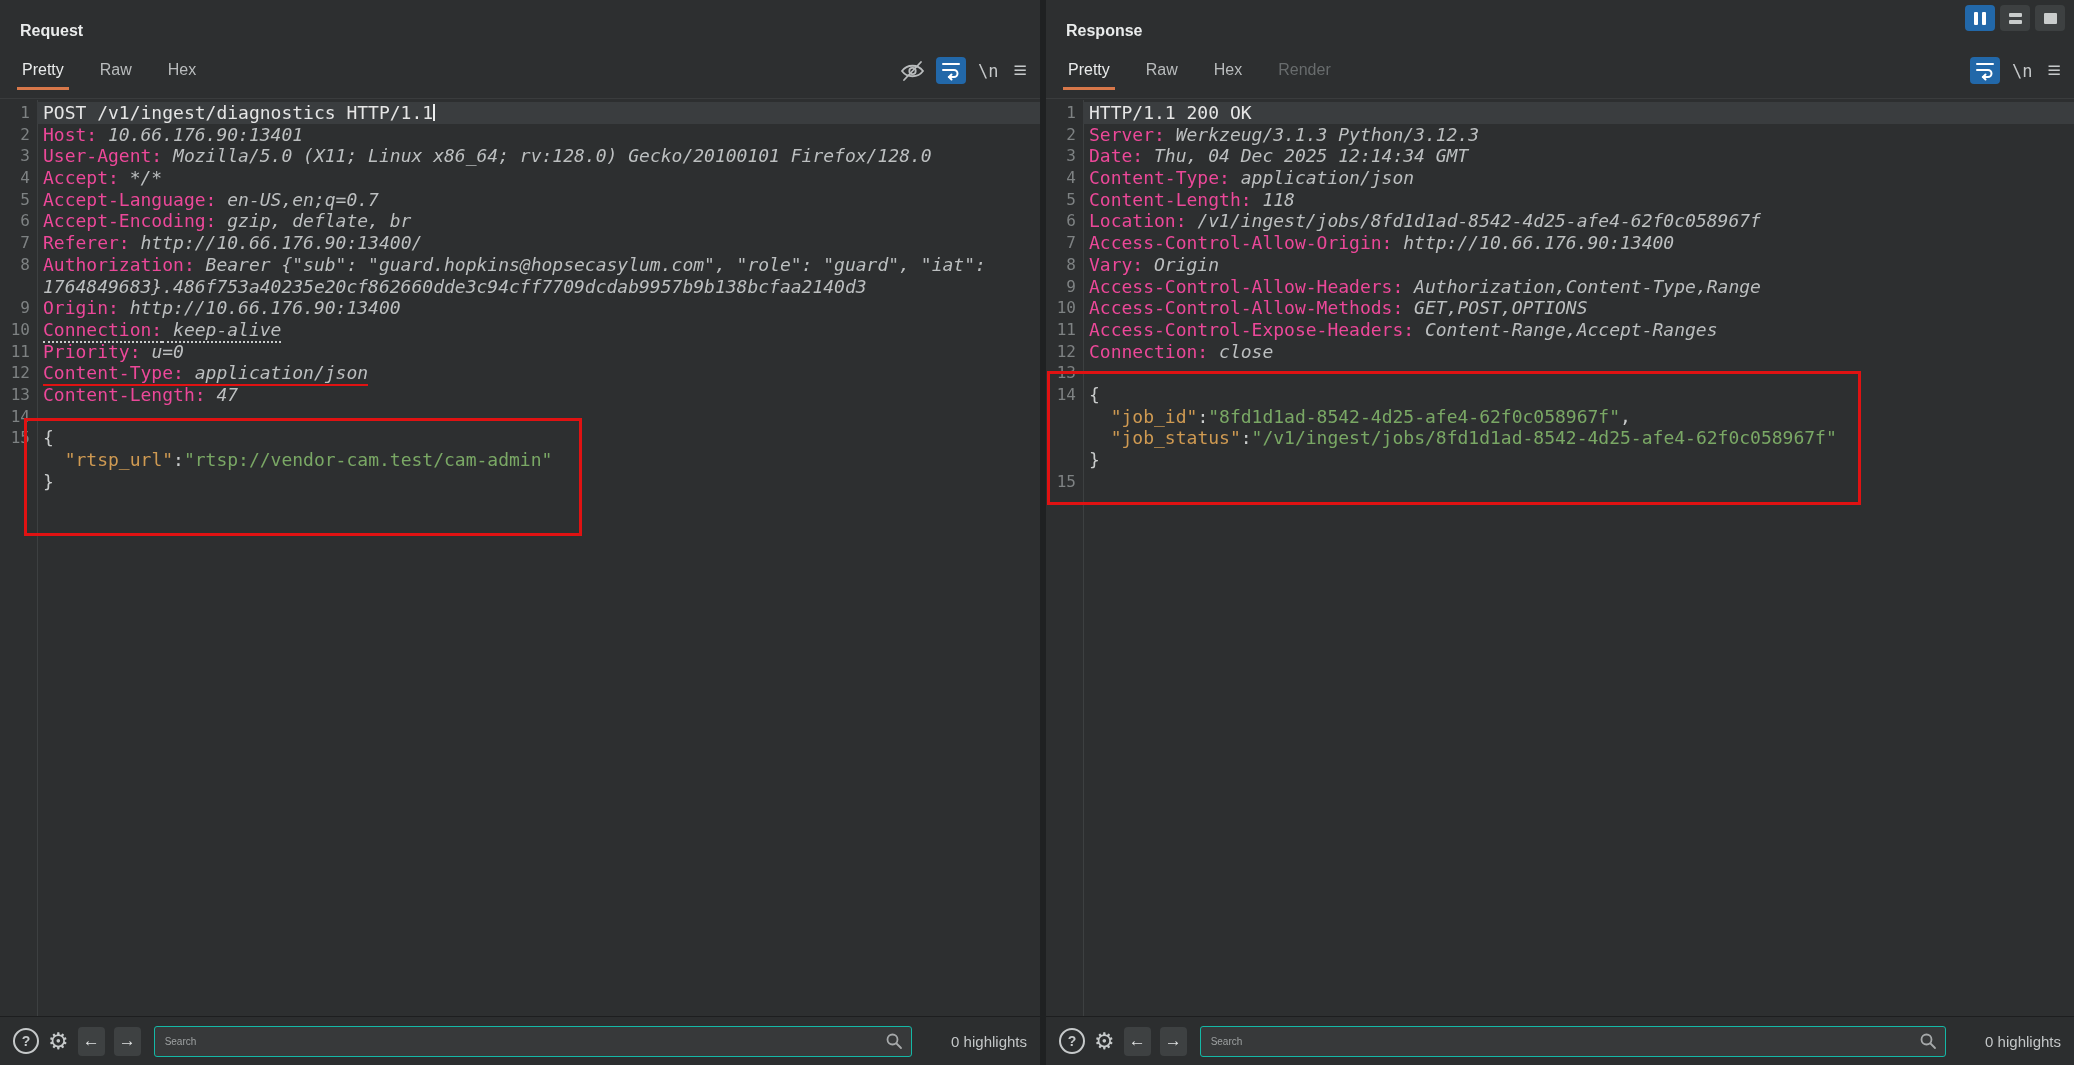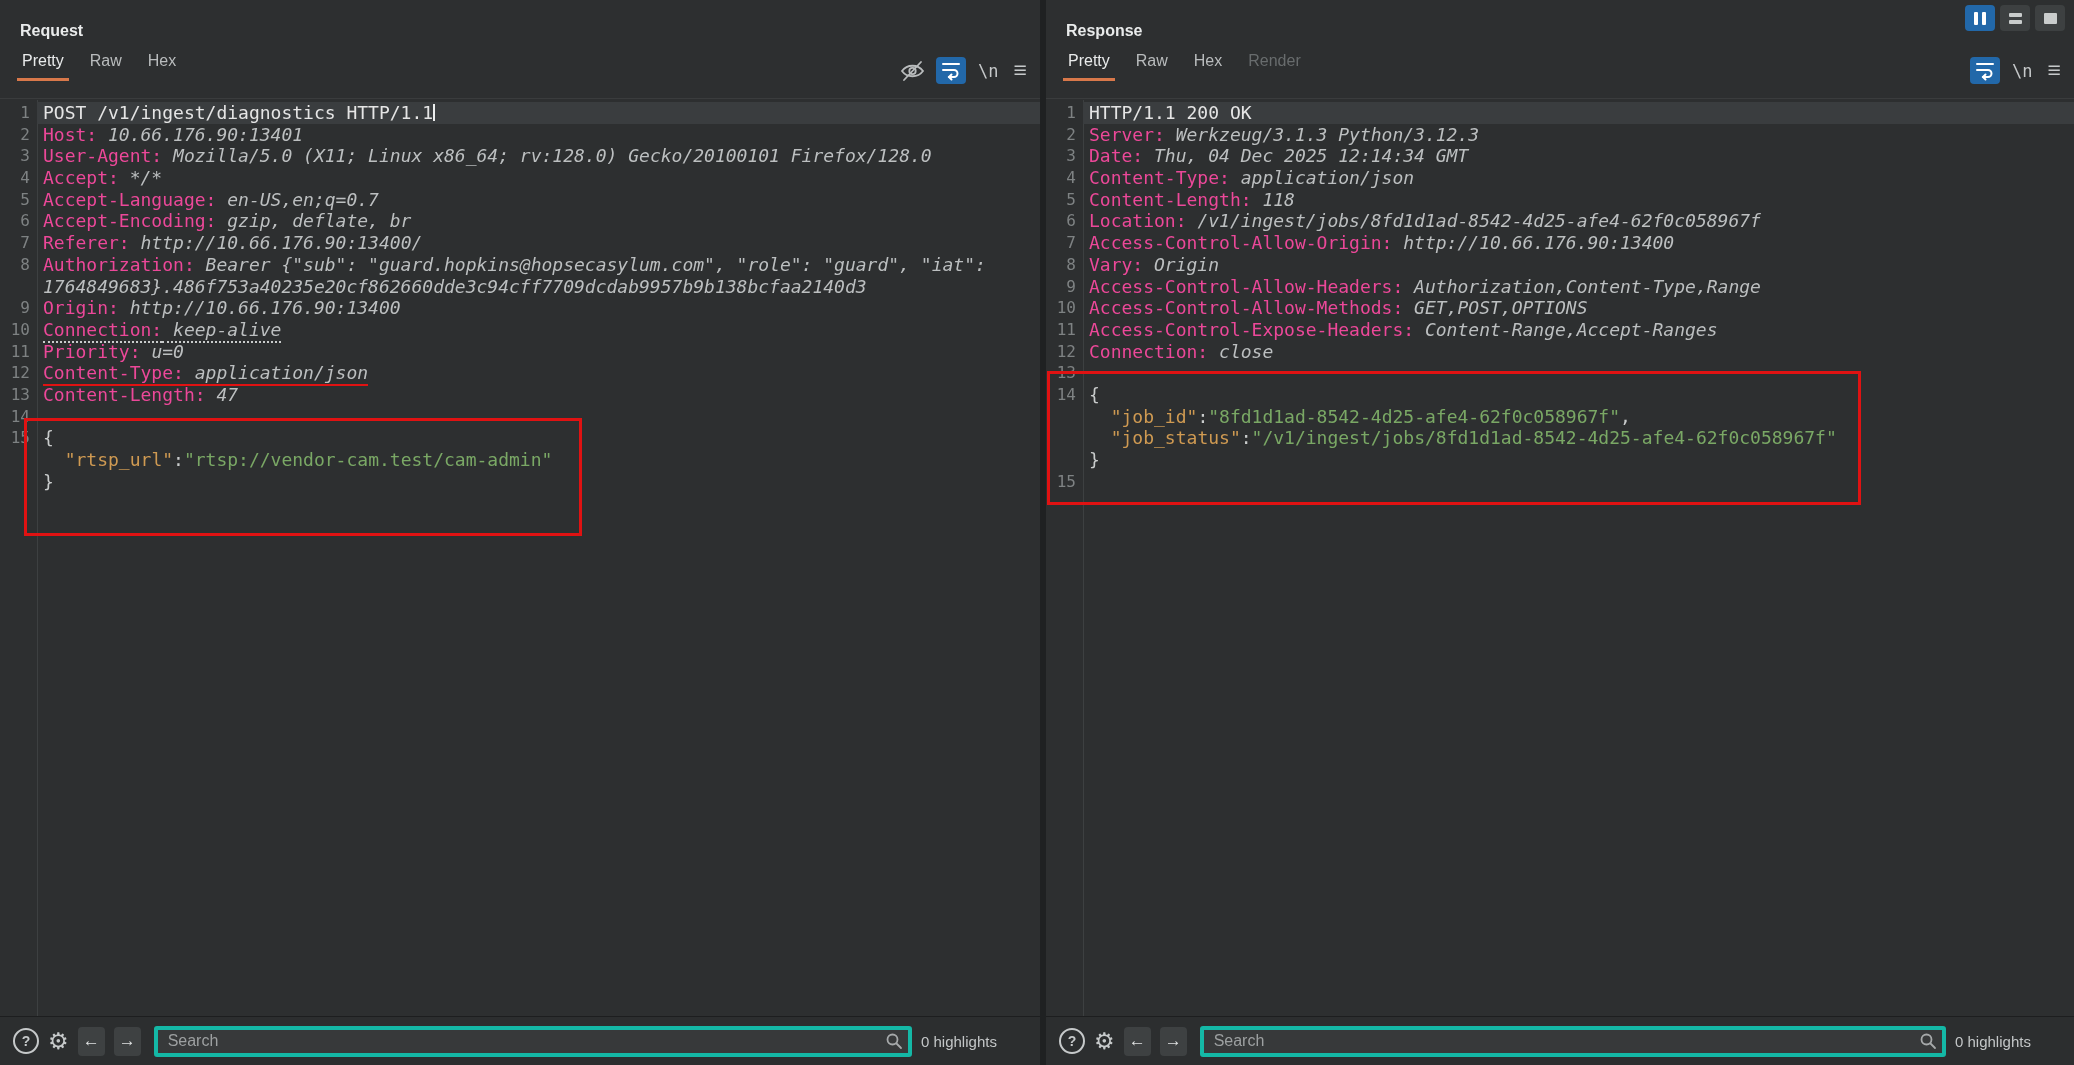--- a/index.html
+++ b/index.html
@@ -18,21 +18,21 @@
   .ic-rows i{display:block;width:13px;height:4px;background:#c9cccc;border-radius:1px;}
   .ic-sq{display:block;width:13px;height:11px;background:#c9cccc;border-radius:1px;}
   
   .panel{position:absolute;top:0;height:1065px;background:#2d2f30;}
   #panel-req{left:0;width:1040px;}
   #panel-res{left:1046px;width:1028px;}
   .splitter{position:absolute;top:0;bottom:0;left:1040px;width:6px;background:#1f2122;}
   .p-title{position:absolute;top:22px;left:20px;font-size:16px;font-weight:bold;color:#e9ebeb;}
   
   .tabs{position:absolute;top:52px;left:0;right:0;height:47px;border-bottom:1px solid #3a3c3d;box-sizing:border-box;display:flex;padding-left:20px;}
-  .tab-list{display:flex;gap:22px;align-items:flex-start;}
+  .tab-list{display:flex;gap:32px;align-items:center;}
   .tab{position:relative;font-size:16px;color:#b9bcbd;padding:0 2px 11px;cursor:pointer;}
   .tab.sel{color:#e9ebeb;}
   .tab.sel::after{content:"";position:absolute;left:-3px;right:-3px;bottom:0;height:3px;background:#d8784a;}
   .tab.dis{color:#686c6d;cursor:default;}
   .toolbar{position:absolute;right:10px;top:57px;display:flex;align-items:center;gap:9px;}
   .tbtn{width:30px;height:27px;display:flex;align-items:center;justify-content:center;border-radius:4px;color:#c6c9ca;cursor:pointer;}
   .tbtn.blue{background:#2268a9;}
   .nl{font-family:"DejaVu Sans Mono",monospace;font-size:17px;color:#c6c9ca;cursor:pointer;padding:0 3px;}
   .menu{font-size:23px;color:#c6c9ca;cursor:pointer;line-height:1;padding:0 3px;}
   
@@ -52,24 +52,24 @@
   .seg.ur{border-bottom:2px solid #e01212;padding-bottom:1px;}
   .seg.ud{border-bottom:2px dotted #c9cccc;padding-bottom:1px;}
   .caret{display:inline-block;width:2px;height:17px;background:#eceeee;vertical-align:-2px;}
   .annotation-box{position:absolute;border:3px solid #e01212;pointer-events:none;}
   
   .bottombar{position:absolute;left:0;right:0;bottom:0;height:49px;background:#2c2e2f;border-top:1px solid #1d1e1f;display:flex;align-items:center;padding:0 13px;gap:9px;box-sizing:border-box;}
   .qcircle{flex:none;width:22px;height:22px;border:2px solid #c6c9ca;border-radius:50%;display:flex;align-items:center;justify-content:center;font-size:14px;font-weight:bold;color:#c6c9ca;cursor:pointer;}
   .gear{flex:none;font-size:23px;color:#c6c9ca;line-height:1;cursor:pointer;}
   .navbtn{flex:none;width:27px;height:29px;background:#3e4142;border-radius:4px;display:flex;align-items:center;justify-content:center;font-size:17px;color:#dfe1e1;cursor:pointer;}
   .searchwrap{flex:1;position:relative;height:31px;margin-left:4px;}
-  .searchwrap input{width:100%;height:100%;box-sizing:border-box;background:#37393a;border:4px solid #14b8a6;border-radius:3px;color:#7dd3fc;font-size:16px;padding:0 36px 0 10px;font-family:"Liberation Sans",sans-serif;outline:none;}
+  .searchwrap input{width:100%;height:100%;box-sizing:border-box;background:#37393a;border:1px solid #14b8a6;border-radius:3px;color:#7dd3fc;font-size:10px;padding:0 36px 0 10px;font-family:"Liberation Sans",sans-serif;outline:none;}
   .searchwrap input::placeholder{color:#9da0a1;}
   .mag{position:absolute;right:9px;top:6px;}
-  .hlcount{flex:none;width:106px;text-align:left;color:#c3c6c7;font-size:15px;}
+  .hlcount{flex:none;width:106px;text-align:right;color:#c3c6c7;font-size:15px;}
 </style>
 </head>
 <body>
 
 <div class="winbtns">
   <div class="wbtn active">
     <span class="ic-cols">
         <i></i>
         <i></i>
       </span>

